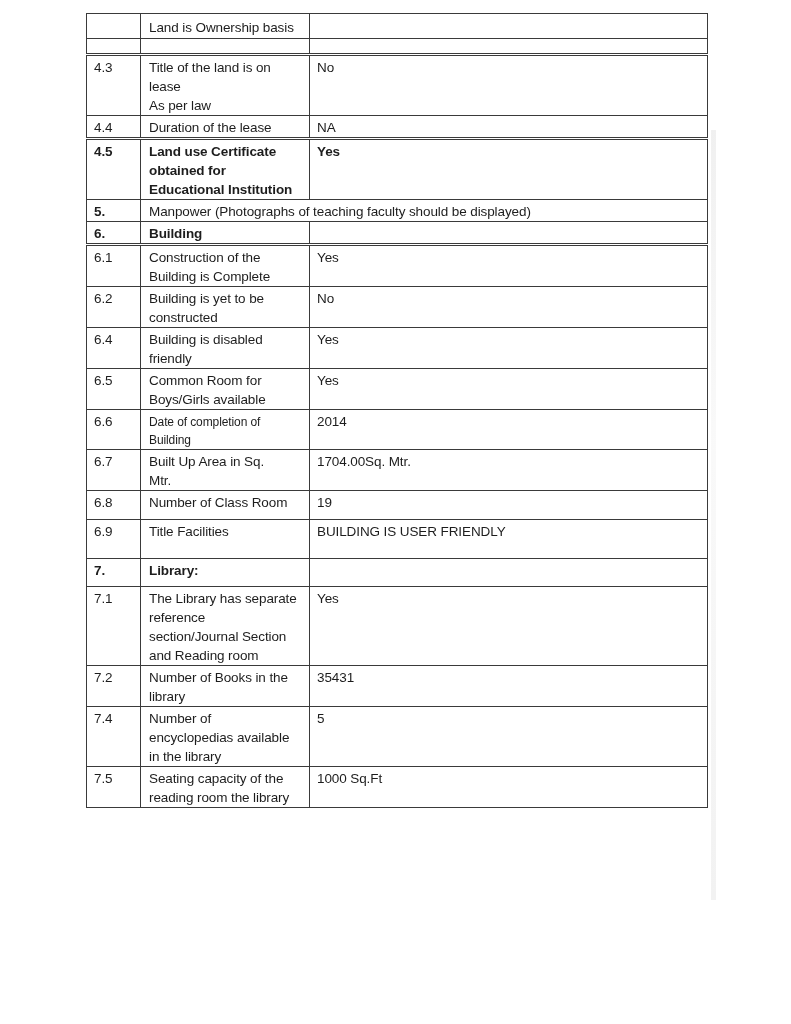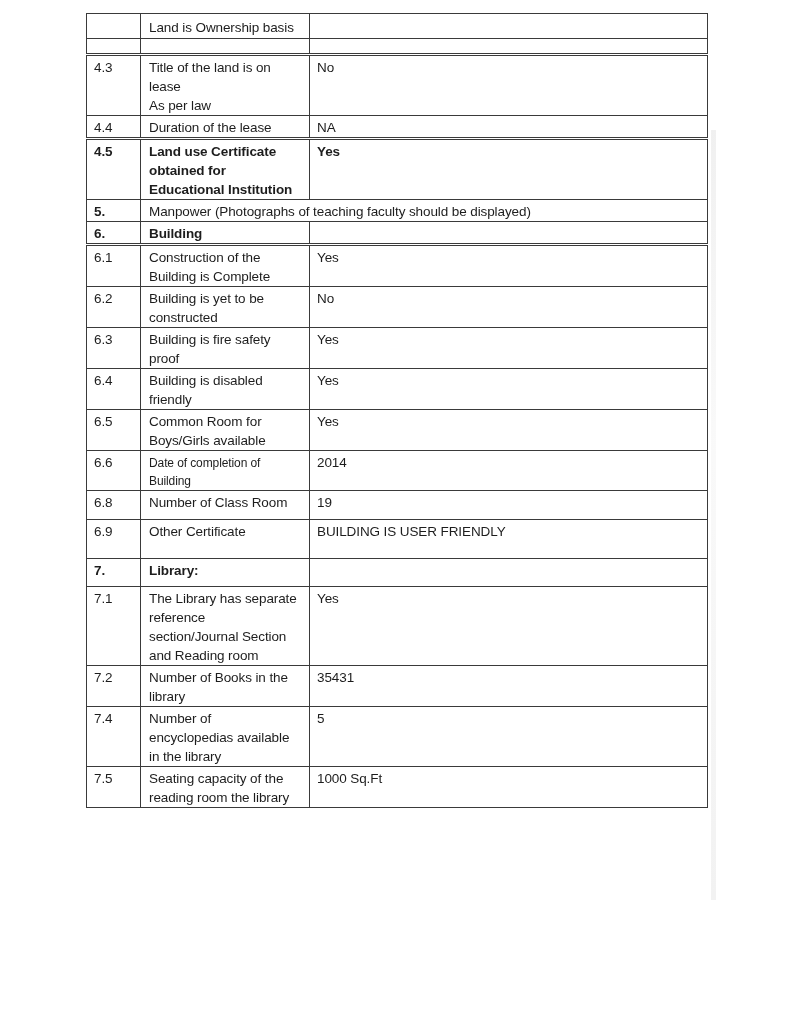--- a/index.html
+++ b/index.html
@@ -106,52 +106,52 @@
           <td class="cell-label">Construction of the
 Building is Complete</td>
           <td class="cell-value">Yes</td>
         </tr>
         <tr style="height: 39px;">
           <td class="cell-num">6.2</td>
           <td class="cell-label">Building is yet to be
 constructed</td>
           <td class="cell-value">No</td>
         </tr>
-        <tr style="height: 39px;">
-          <td class="cell-num">6.3</td>
-          <td class="cell-label">Building is fire safety
-proof</td>
-          <td class="cell-value">Yes</td>
-        </tr>
         <tr style="height: 38px;">
           <td class="cell-num">6.4</td>
           <td class="cell-label">Building is disabled
 friendly</td>
           <td class="cell-value">Yes</td>
         </tr>
         <tr style="height: 38px;">
           <td class="cell-num">6.5</td>
           <td class="cell-label">Common Room for
 Boys/Girls available</td>
           <td class="cell-value">Yes</td>
         </tr>
         <tr style="height: 38px;">
           <td class="cell-num">6.6</td>
           <td class="cell-label small">Date of completion of
 Building</td>
           <td class="cell-value">2014</td>
         </tr>
+        <tr style="height: 38px;">
+          <td class="cell-num">6.7</td>
+          <td class="cell-label">Built Up Area  in Sq.
+Mtr.</td>
+          <td class="cell-value">1704.00Sq. Mtr.</td>
+        </tr>
         <tr style="height: 29px;">
           <td class="cell-num">6.8</td>
           <td class="cell-label">Number of  Class Room</td>
           <td class="cell-value">19</td>
         </tr>
         <tr style="height: 39px;">
           <td class="cell-num">6.9</td>
-          <td class="cell-label">Other Certificate</td>
+          <td class="cell-label">Title Facilities</td>
           <td class="cell-value">BUILDING IS USER FRIENDLY</td>
         </tr>
         <tr style="height: 28px;">
           <td class="cell-num bold">7.</td>
           <td class="cell-label bold">Library:</td>
           <td class="cell-value"></td>
         </tr>
         <tr style="height: 76px;">
           <td class="cell-num">7.1</td>
           <td class="cell-label">The Library has separate

